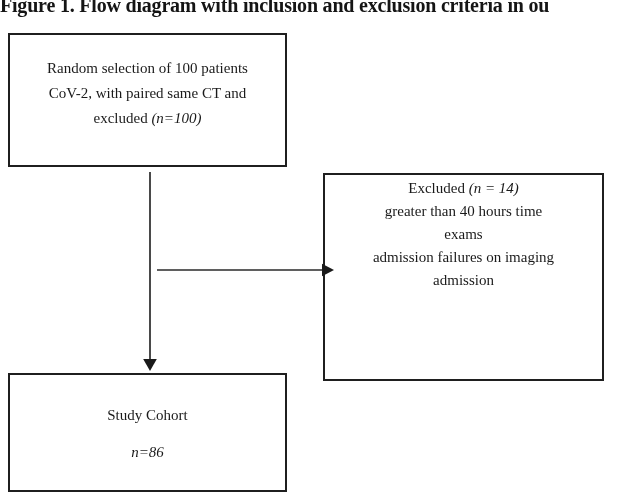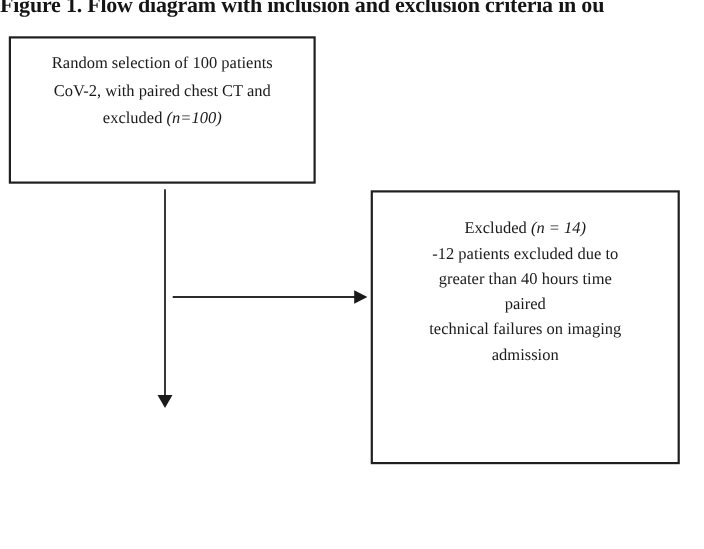--- a/index.html
+++ b/index.html
@@ -39,29 +39,29 @@
     background: #ffffff;
     text-align: center;
     font-size: 15px;
     color: #1a1a1a;
   }
   .box-selection {
     left: 8px;
     top: 33px;
     width: 279px;
     height: 134px;
-    padding-top: 11px;
+    padding-top: 21px;
     line-height: 25px;
   }
   .box-excluded {
-    left: 337px;
+    left: 323px;
     top: 173px;
     width: 281px;
-    height: 249px;
-    padding-top: 22px;
+    height: 208px;
+    padding-top: 2px;
     line-height: 23px;
   }
   .box-study {
     left: 8px;
     top: 373px;
     width: 279px;
     height: 119px;
     padding-top: 28px;
     line-height: 24px;
   }
@@ -82,33 +82,36 @@
 </style>
 </head>
 <body>
 
 <div class="canvas">
 
   <div class="figure-title">Figure 1. Flow diagram with inclusion and exclusion criteria in ou</div>
 
   <div class="flow-box box-selection">
     <span class="flow-line">Random selection of 100 patients</span>
-    <span class="flow-line">CoV-2, with paired chest CT and</span>
+    <span class="flow-line">CoV-2, with paired same CT and</span>
     <span class="flow-line"><span>excluded </span><span class="italic-n">(n=100)</span></span>
   </div>
 
   <div class="flow-box box-excluded">
     <span class="flow-line"><span>Excluded </span><span class="italic-n">(n = 14)</span></span>
-    <span class="flow-line">-12 patients excluded due to</span>
     <span class="flow-line">greater than 40 hours time</span>
-    <span class="flow-line">paired</span>
-    <span class="flow-line">technical failures on imaging</span>
+    <span class="flow-line">exams</span>
+    <span class="flow-line">admission failures on imaging</span>
     <span class="flow-line">admission</span>
   </div>
 
+  <div class="flow-box box-study">
+    <span class="flow-line">Study Cohort</span>
+    <span class="flow-line n-line italic-n">n=86</span>
+  </div>
 
   <svg class="arrows" width="640" height="499" viewBox="0 0 640 499">
 
     <line x1="150" y1="172" x2="150" y2="360" stroke="#2a2a2a" stroke-width="1.7"></line>
     <polygon points="150,371 143.2,359 156.8,359" fill="#1a1a1a"></polygon>
 
     <line x1="157" y1="270" x2="323" y2="270" stroke="#2a2a2a" stroke-width="1.7"></line>
     <polygon points="334,270 322,263.8 322,276.2" fill="#1a1a1a"></polygon>
   </svg>
 

